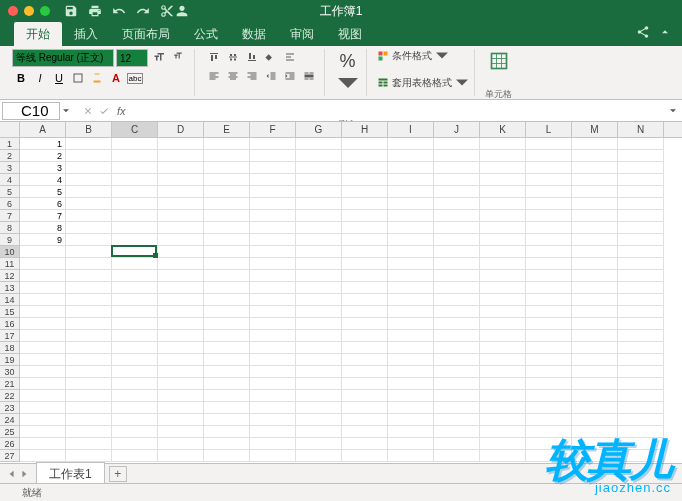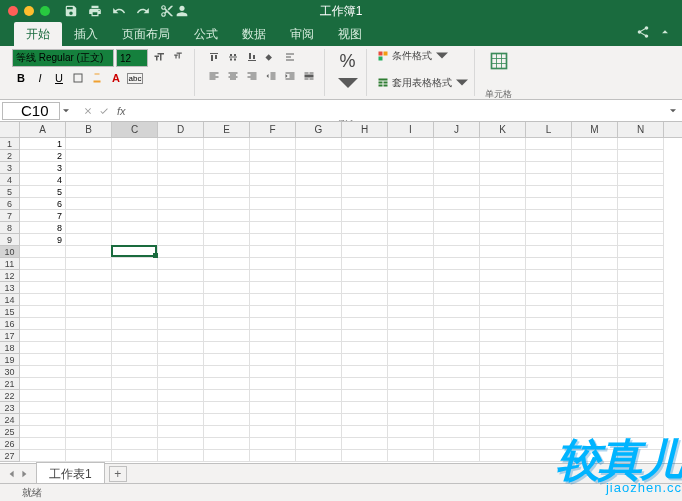--- a/index.html
+++ b/index.html
@@ -77,21 +77,21 @@
 .sheet-tabs { position: absolute; bottom: 18px; left: 0; right: 0; height: 20px; background: #f3f2f1; border-top: 1px solid #c0c0c0; display: flex; align-items: center; }
 .st-nav { display: flex; gap: 4px; padding: 0 8px; }
 .st-nav svg { width: 8px; height: 8px; fill: #888; }
 .sheet-tab { background: #fff; border: 1px solid #c0c0c0; border-bottom: none; font-size: 12px; padding: 3px 12px; color: #444; }
 .sheet-add { width: 18px; height: 16px; border: 1px solid #c0c0c0; display: flex; align-items: center; justify-content: center; font-size: 12px; color: #666; margin-left: 4px; }
 
 
 .status-bar { position: absolute; bottom: 0; left: 0; right: 0; height: 18px; background: #f3f2f1; border-top: 1px solid #c0c0c0; display: flex; align-items: center; padding: 0 22px; font-size: 10px; color: #555; }
 
 
-.watermark { position: absolute; right: 0; bottom: 6px; text-align: right; pointer-events: none; }
+.watermark { position: absolute; right: 11px; bottom: 6px; text-align: right; pointer-events: none; }
 .wm-big { font-size: 44px; font-weight: 900; color: #00b4ff; font-style: italic; line-height: 0.9; letter-spacing: -2px; text-shadow: 2px 2px 0 rgba(0,120,200,0.3); }
 .wm-url { font-size: 13px; color: #00b4ff; font-weight: 400; letter-spacing: 1px; }
 </style>
 </head>
 <body>
 
 <div class="titlebar">
   <div class="traffic-lights">
     <div class="tl tl-close"></div>
     <div class="tl tl-min"></div>

